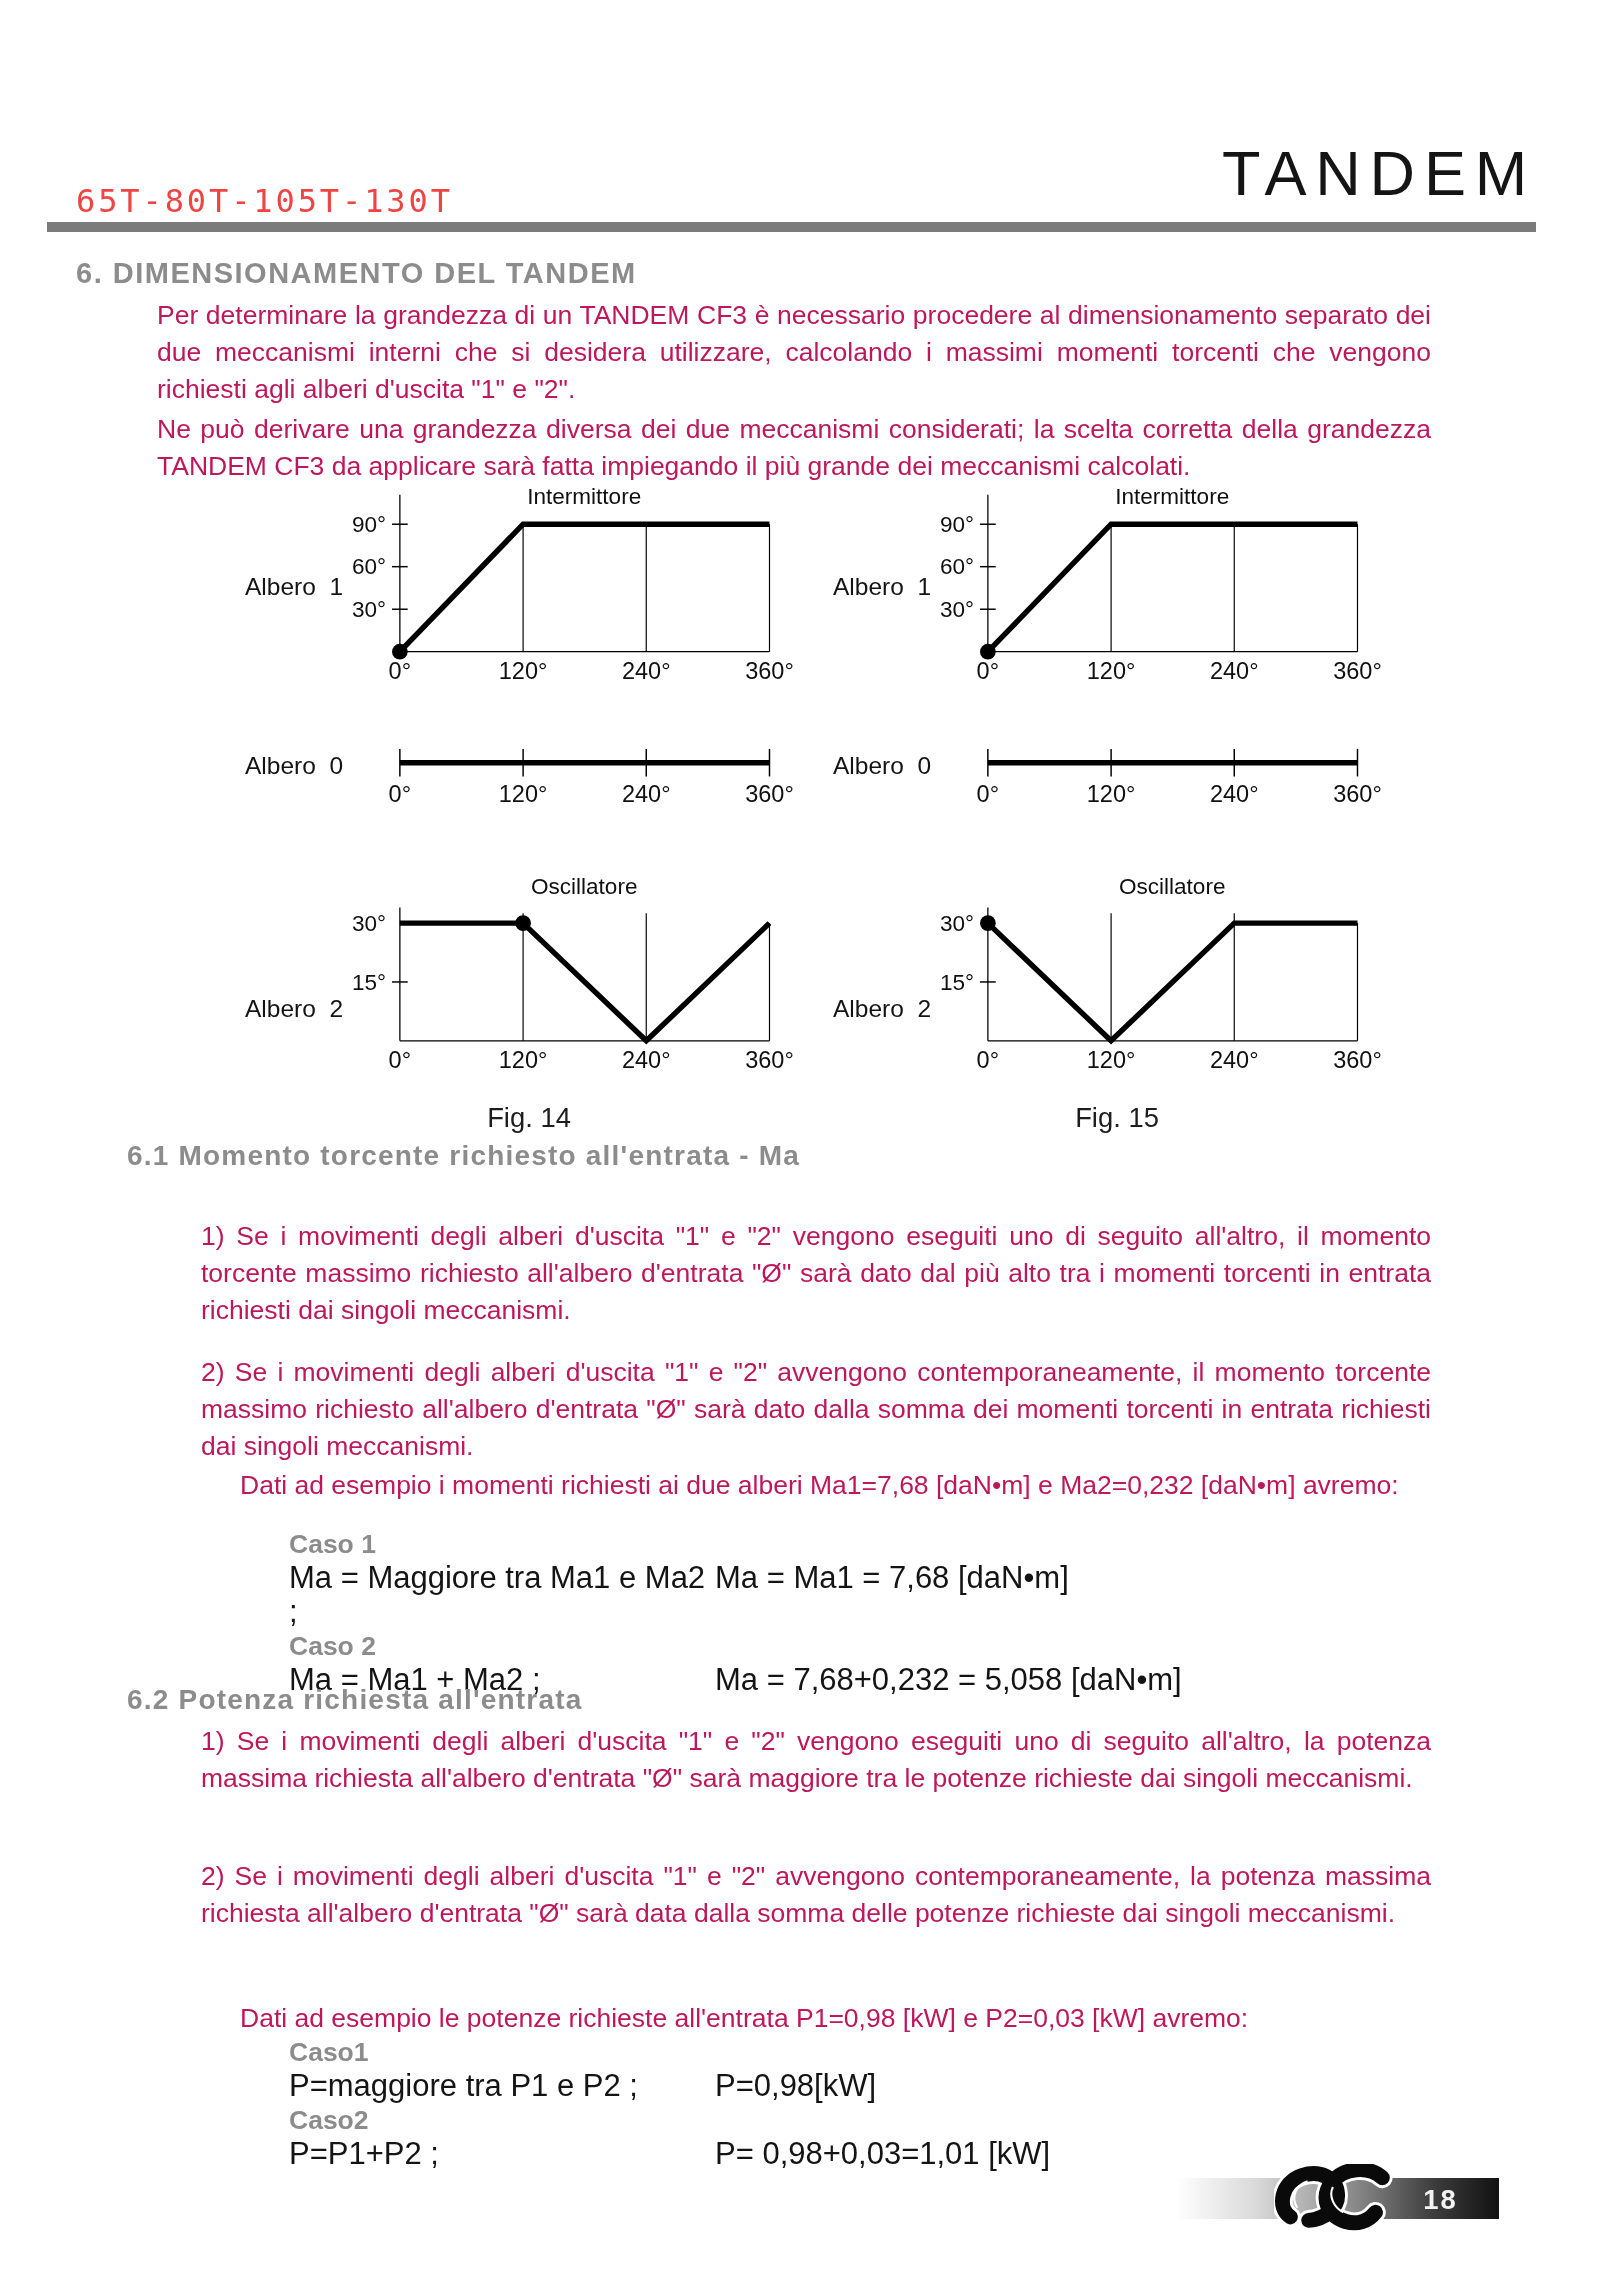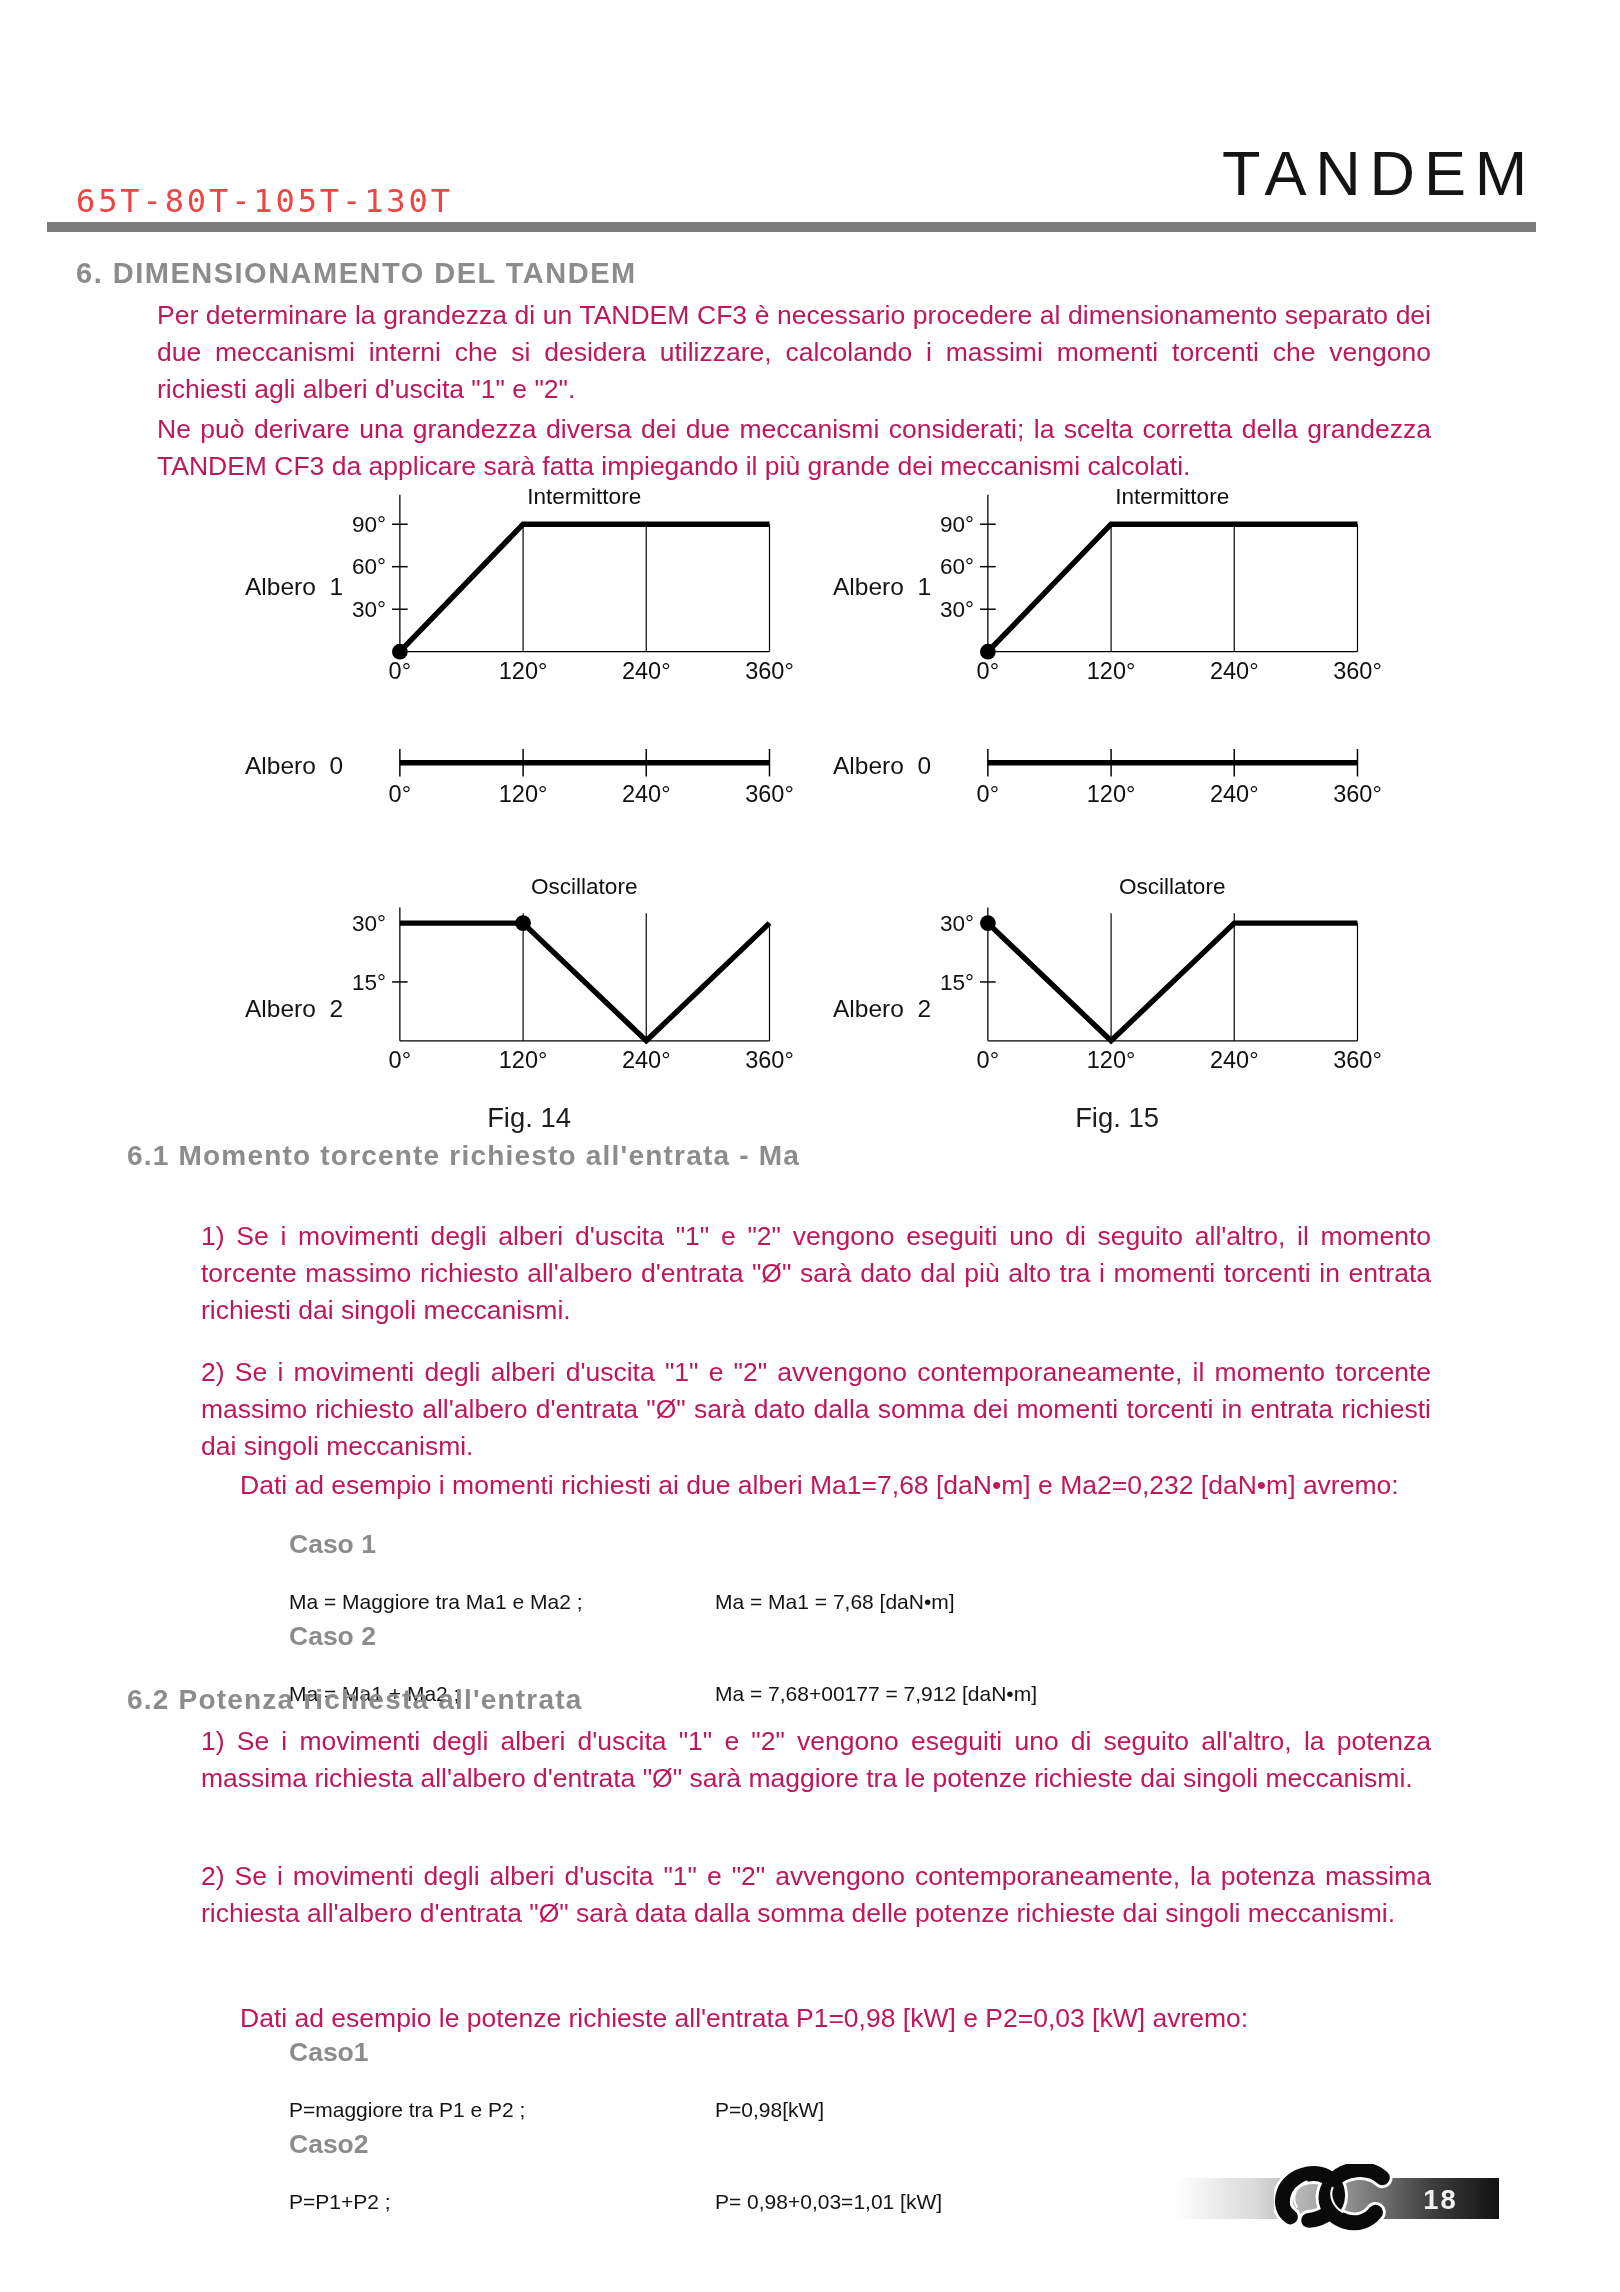--- a/index.html
+++ b/index.html
@@ -34,21 +34,21 @@
   
   .fig-col { position:absolute; top:480px; width:549px; height:662px; }
   .shaft-label { position:absolute; left:0; width:93px; text-align:center;
                  font-size:24.5px; color:#141414; white-space:pre; }
   svg text { font-family:"Liberation Sans", sans-serif; fill:#101010; }
   .fig-caption { position:absolute; left:88px; width:392px; text-align:center;
                  font-size:27.4px; color:#1d1d1d; }
 
   
   .case-label { color:#8c8c8c; font-weight:bold; font-size:26.5px; line-height:34px; }
-  .case-row { display:grid; grid-template-columns:426px auto; font-size:21px; line-height:34px; color:#141414;margin-top:24px; }
+  .case-row { display:grid; grid-template-columns:426px auto; font-size:31px; line-height:34px; color:#141414; }
 
   
   .footer-bar {
     position:absolute; left:1176px; top:2178px; width:323px; height:41px;
     background:linear-gradient(90deg,#ffffff 0%,#d9d9d9 25%,#8a8a8a 55%,#3c3c3c 80%,#121212 100%);
   }
   .page-num {
     position:absolute; left:233px; top:5.9px; width:63px; text-align:center;
     color:#f2f2f2; font-size:27.4px; font-weight:bold; letter-spacing:2px;
   }
@@ -190,21 +190,21 @@
   <div class="abs body-text" style="left:240px; top:1467px; width:1191px;">Dati ad esempio i momenti richiesti ai due alberi Ma1=7,68 [daN•m] e Ma2=0,232 [daN•m] avremo:</div>
   <div class="abs" style="left:289px; top:1527px; width:1157px;">
     <div class="case-label">Caso 1</div>
     <div class="case-row">
       <span>Ma = Maggiore tra Ma1 e Ma2 ;</span>
       <span>Ma = Ma1 = 7,68 [daN•m]</span>
     </div>
     <div class="case-label">Caso 2</div>
     <div class="case-row">
       <span>Ma = Ma1 + Ma2 ;</span>
-      <span>Ma = 7,68+00177 = 7,912 [daN•m]</span>
+      <span>Ma = 7,68+0,232 = 5,058 [daN•m]</span>
     </div>
   </div>
 
   <div class="abs sub-heading" style="left:127px; top:1684px;">6.2 Potenza richiesta all'entrata</div>
   <div class="abs body-text" style="left:201px; top:1723px; width:1230px;">1) Se i movimenti degli alberi d'uscita "1" e "2" vengono eseguiti uno di seguito all'altro, la potenza massima richiesta all'albero d'entrata "Ø" sarà maggiore tra le potenze richieste dai singoli meccanismi.</div>
   <div class="abs body-text" style="left:201px; top:1858px; width:1230px;">2) Se i movimenti degli alberi d'uscita "1" e "2" avvengono contemporaneamente, la potenza massima richiesta all'albero d'entrata "Ø" sarà data dalla somma delle potenze richieste dai singoli meccanismi.</div>
   <div class="abs body-text no-justify" style="left:240px; top:2000px; width:1191px;">Dati ad esempio le potenze richieste all'entrata P1=0,98 [kW] e P2=0,03 [kW] avremo:</div>
   <div class="abs" style="left:289px; top:2035px; width:1157px;">
     <div class="case-label">Caso1</div>
     <div class="case-row">

